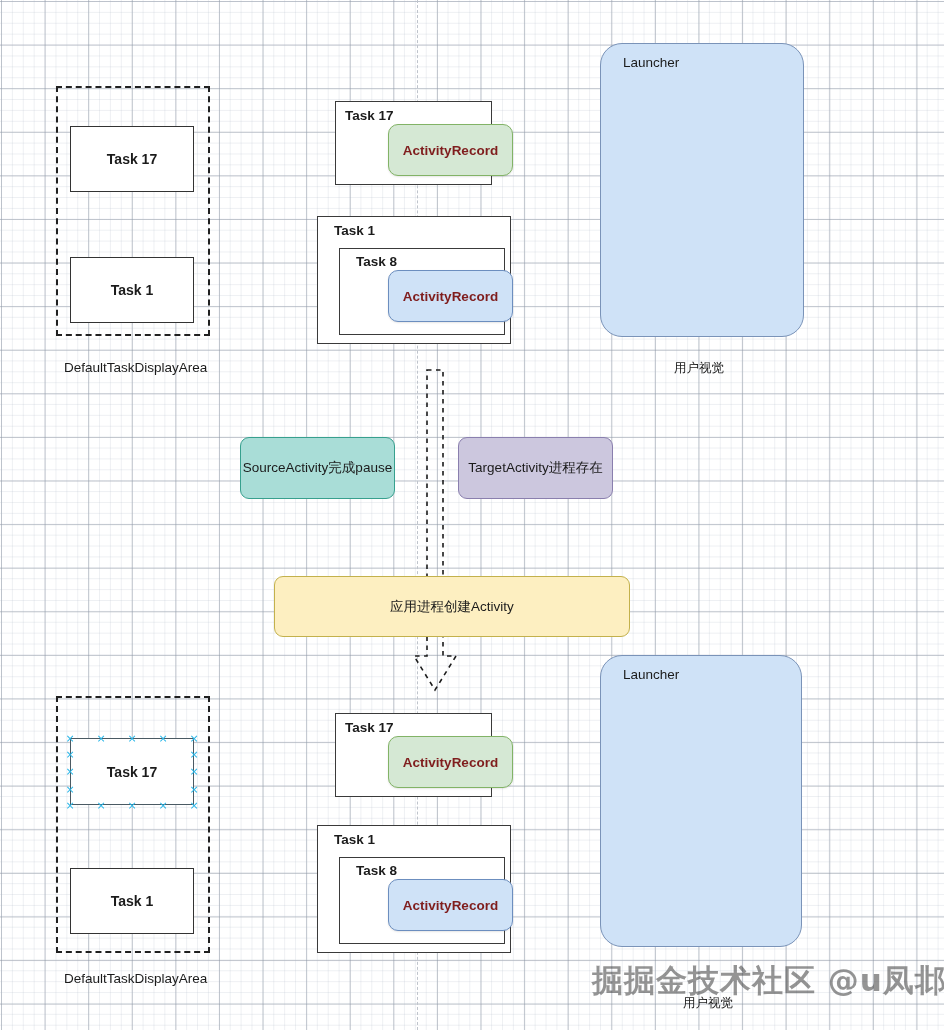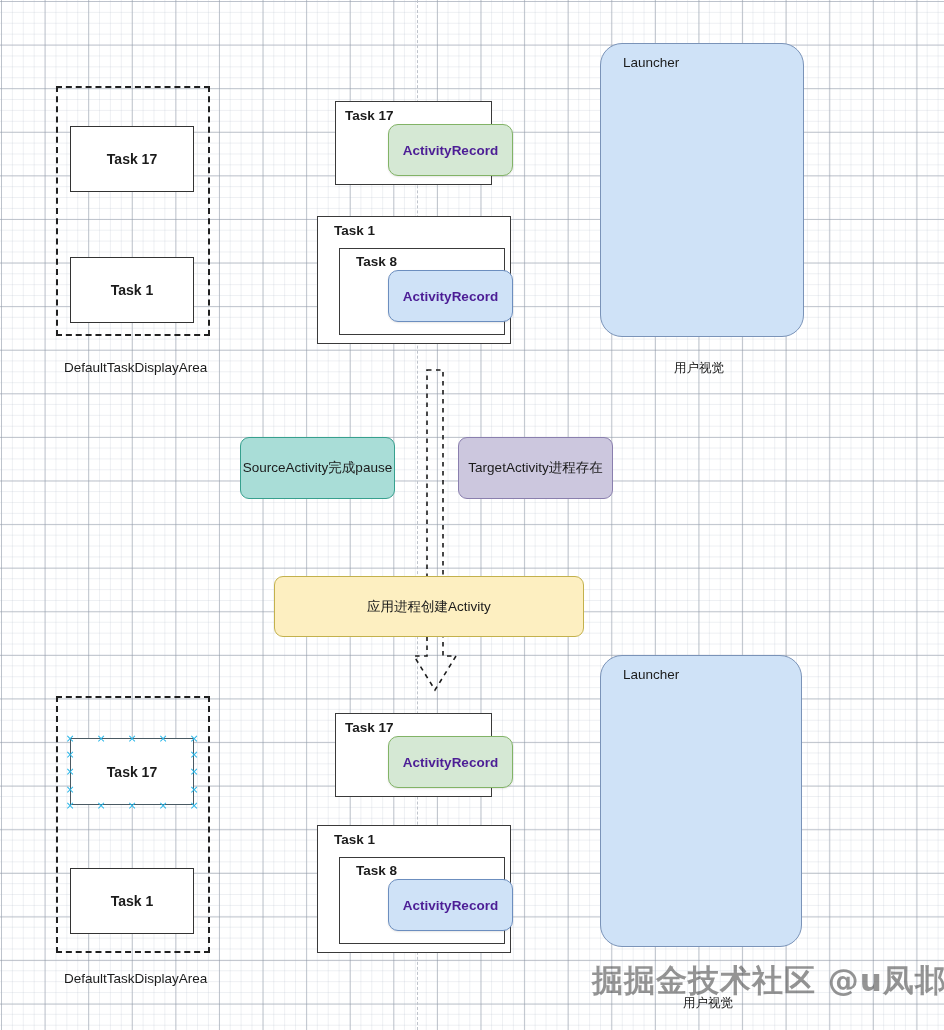--- a/index.html
+++ b/index.html
@@ -70,21 +70,21 @@
   }
 
   .activity-record {
     position: absolute;
     box-sizing: border-box;
     border-radius: 10px;
     display: flex;
     align-items: center;
     justify-content: center;
     font-size: 13.5px;
-    color: #4c1d95;
+    color: #7f1d1d;
     box-shadow: 0 1px 2px rgba(0,0,0,0.10);
   }
   .ar-green { background: #d5e8d4; border: 1.4px solid #82b366; }
   .ar-blue  { background: #cfe2f7; border: 1.4px solid #6c8ebf; }
 
   .pill {
     position: absolute;
     box-sizing: border-box;
     border-radius: 9px;
     display: flex;
@@ -183,21 +183,21 @@
   <div class="screen-caption" style="left:674px; top:360px;">用户视觉</div>
 
   <svg class="arrow-svg" width="60" height="330" viewBox="0 0 60 330" style="left:403px; top:368px;">
     <path d="M 24 2 L 40 2 L 40 288 L 53 288 L 32 322 L 11 288 L 24 288 Z" fill="none" stroke="#1b1b1b" stroke-width="1.6" stroke-dasharray="4.5,4.5" stroke-linejoin="miter"></path>
   </svg>
 
   <div class="pill pill-purple" style="left:458px; top:437px; width:155px; height:62px;">TargetActivity进程存在</div>
 
   <div class="pill pill-teal" style="left:240px; top:437px; width:155px; height:62px;">SourceActivity完成pause</div>
 
-  <div class="pill pill-yellow" style="left:274px; top:576px; width:310px; height:61px;">应用进程创建Activity</div>
+  <div class="pill pill-yellow" style="left:274px; top:576px; width:356px; height:61px;">应用进程创建Activity</div>
 
   <div class="node dta-group" style="left:56px; top:696px; width:154px; height:257px;"></div>
   <div class="dta-label" style="left:64px; top:971px;">DefaultTaskDisplayArea</div>
 
   <div class="node task-plain" style="left:70px; top:738px; width:124px; height:67px;">Task 17</div>
   <div class="sel-outline" style="left:70px; top:738px; width:124px; height:67px;"></div>
   <div>
     <span class="handle" style="left:70px; top:738px;">×</span>
     <span class="handle" style="left:132px; top:738px;">×</span>
     <span class="handle" style="left:194px; top:738px;">×</span>

